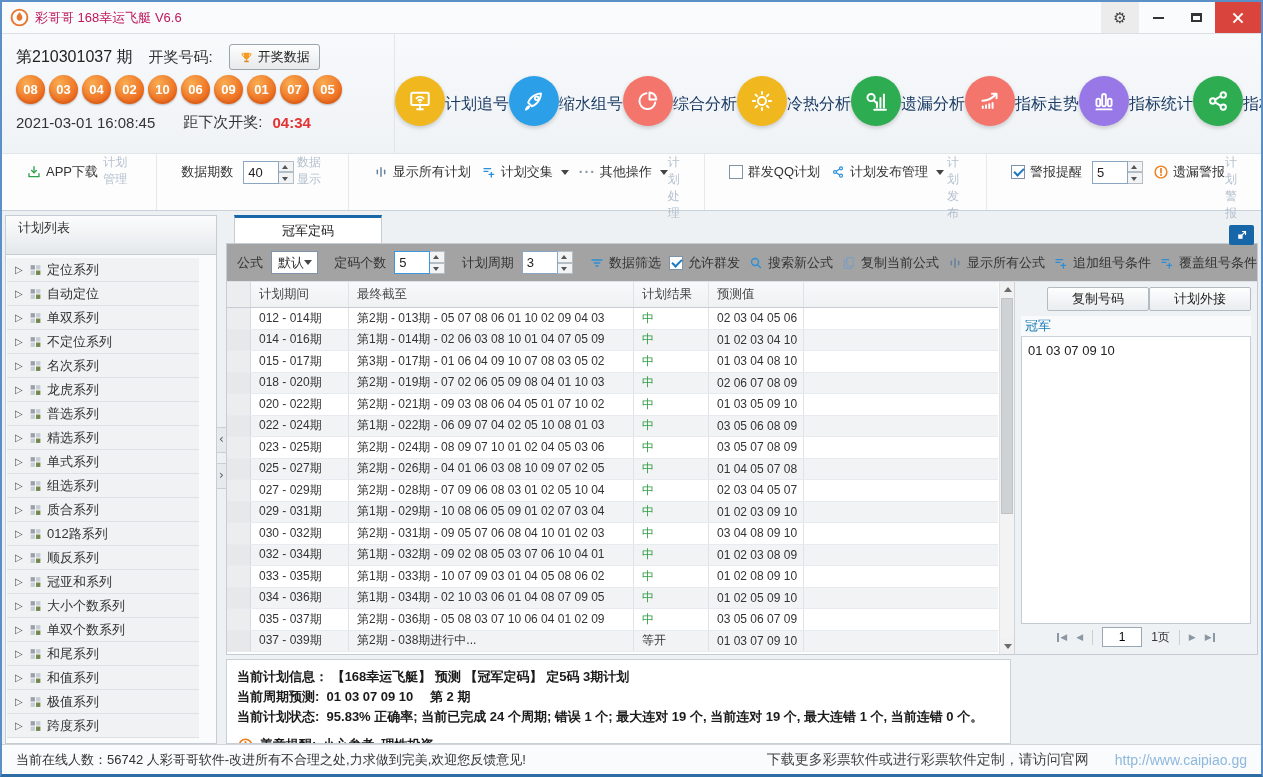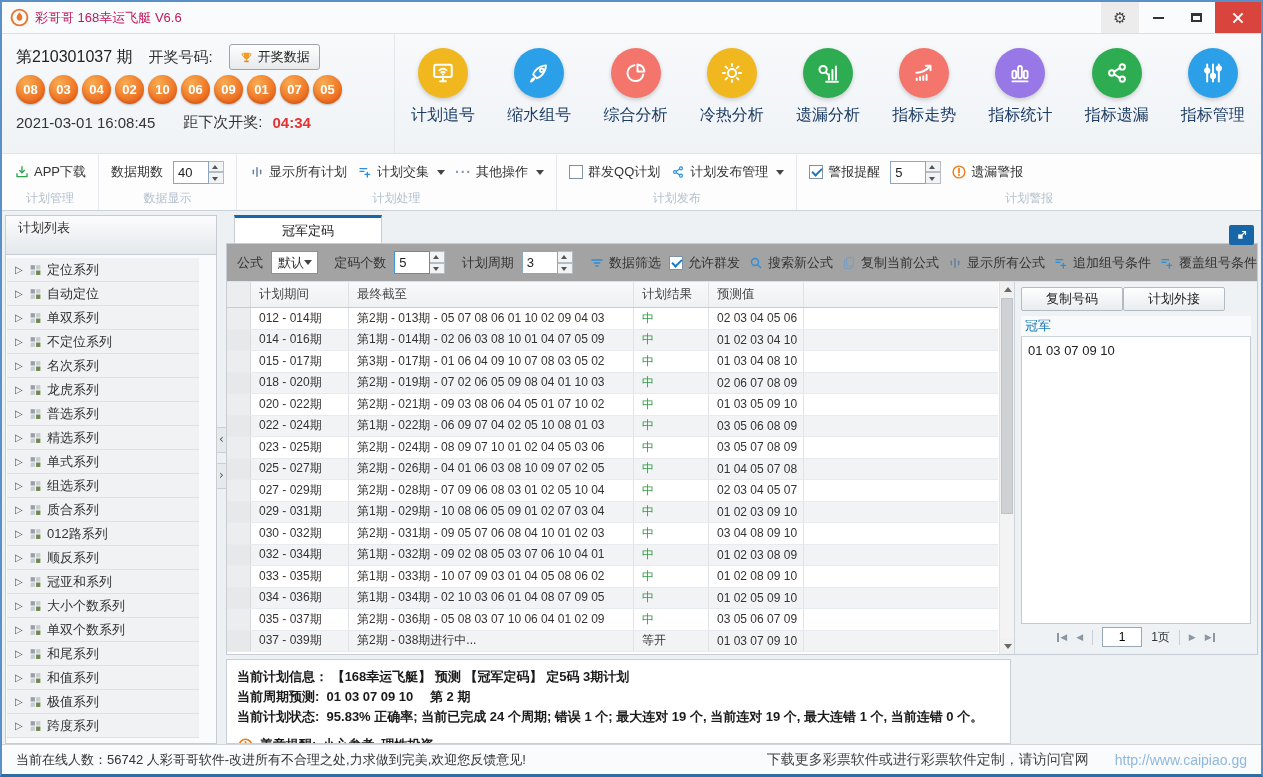--- a/index.html
+++ b/index.html
@@ -35,27 +35,27 @@
 .drawbtn svg{width:15px;height:15px}
 .balls{display:flex;gap:4px;margin-bottom:9px}
 .ball{width:29px;height:29px;border-radius:50%;flex:none;color:#fff;font-weight:bold;font-size:13px;
   display:flex;align-items:center;justify-content:center;
   background:radial-gradient(circle at 35% 28%,#f9ab50,#ee7022 68%,#e45f12);
   box-shadow:inset 0 -2px 3px rgba(175,60,0,.35),0 1px 2px rgba(0,0,0,.25)}
 .h-row3{display:flex;align-items:center;font-size:15px}
 .h-count{color:#e53232;font-weight:bold;margin-left:10px}
 .h-cdlabel{margin-left:28px}
 .navrow{flex:1;display:flex;border-left:1px solid #e2e6ea;padding-top:14px}
-.nav-item{flex:1;display:flex;flex-direction:column;align-items:center;cursor:default}
+.nav-item{flex:1;display:flex;align-items:center;cursor:default}
 .nav-circle{width:50px;height:50px;border-radius:50%;display:flex;align-items:center;justify-content:center;box-shadow:0 2px 4px rgba(0,0,0,.18)}
 .nav-circle svg{width:28px;height:28px}
 .nav-label{margin-top:7px;font-size:16px;color:#1c3c64;white-space:nowrap}
 
 .ribbon{height:57px;background:#fdfdfe;border-bottom:1px solid #c9d1d9;display:flex;flex:none}
-.rgroup{border-right:1px solid #e6eaee;display:flex;flex-direction:column;padding:0 12px}
+.rgroup{border-right:1px solid #e6eaee;display:flex;flex-direction:row;padding:0 24px}
 .rrow{height:36px;display:flex;align-items:center;gap:10px;white-space:nowrap}
 .rlabel{height:19px;text-align:center;font-size:12px;color:#b4c0ce}
 .rbtn{display:inline-flex;align-items:center;gap:4px;cursor:default}
 .mini-icon svg{width:16px;height:16px}
 .chk{display:inline-flex;align-items:center;gap:5px;cursor:default}
 .cbox{width:14px;height:14px;border:1px solid #7f93a8;background:#fff;flex:none;position:relative}
 .cbox.checked::after{content:"";position:absolute;left:2px;top:2px;width:8px;height:4px;border-left:2px solid #1e7ac0;border-bottom:2px solid #1e7ac0;transform:rotate(-45deg)}
 .numwrap{display:inline-flex;align-items:stretch}
 input.num{width:36px;height:23px;border:1px solid #8aa6c2;font-size:13px;padding-left:4px;font-family:inherit;color:#222;background:#fff}
 input.num.blue{border-color:#3a96dd}
@@ -104,21 +104,21 @@
 .rowhdr,.rowhdr-h{width:24px;flex:none;background:#ebedef;border-right:1px solid #d5dade;padding:0}
 .tbody{margin-right:16px}
 .trow{height:21.5px;font-size:12px;border-bottom:1px solid #e7eaee}
 .trow .cell{display:flex;align-items:center}
 .tbody .trow:nth-child(even){background:#f2f3f5}
 .tbody .trow:nth-child(even) .rowhdr{background:#e6e8ea}
 .res.ok{color:#2f9e44}
 .res.wait{color:#333}
 .table-area .vscroll{top:0;bottom:0;right:0}
 .rpanel{width:243px;flex:none;border-left:1px solid #ccd3d9;background:#eff2f4;display:flex;flex-direction:column;padding:5px 6px 4px 6px}
-.rp-btns{display:flex;justify-content:flex-start;flex:none;margin-bottom:5px}
+.rp-btns{display:flex;justify-content:flex-end;flex:none;margin-bottom:5px}
 .rp-btn{width:102px;height:24px;background:linear-gradient(#fefefe,#e9edf0);border:1px solid #b3bbc2;border-radius:2px;display:flex;align-items:center;justify-content:center;font-size:13px;color:#222}
 .rp-group{height:21px;color:#1a7ab8;font-size:13px;padding-left:4px;border-bottom:1px solid #cdd3d9;background:#f8fafb;display:flex;align-items:center;flex:none}
 .rp-box{flex:1;background:#fff;border:1px solid #c3cad1;border-top:none;padding:6px;font-size:13px;color:#222}
 .pager{height:26px;display:flex;align-items:center;justify-content:center;gap:9px;flex:none}
 .pg{color:#8b97a3;font-size:9px;font-family:"DejaVu Sans",sans-serif;display:inline-flex;align-items:center;gap:1px;cursor:default}
 .pgbar{width:2px;height:9px;background:#8b97a3;display:inline-block}
 .psep{width:1px;height:15px;background:#c8cfd5}
 .pginput{width:40px;height:20px;border:1px solid #9aa7b4;text-align:center;font-size:12px;font-family:inherit}
 .pgtotal{font-size:12px;color:#333}
 .statusbox{margin-top:4px;margin-right:247px;flex:1;border:1px solid #c8cfd6;background:#fff;padding:7px 10px;font-weight:bold;color:#1a1a1a;overflow:hidden}

